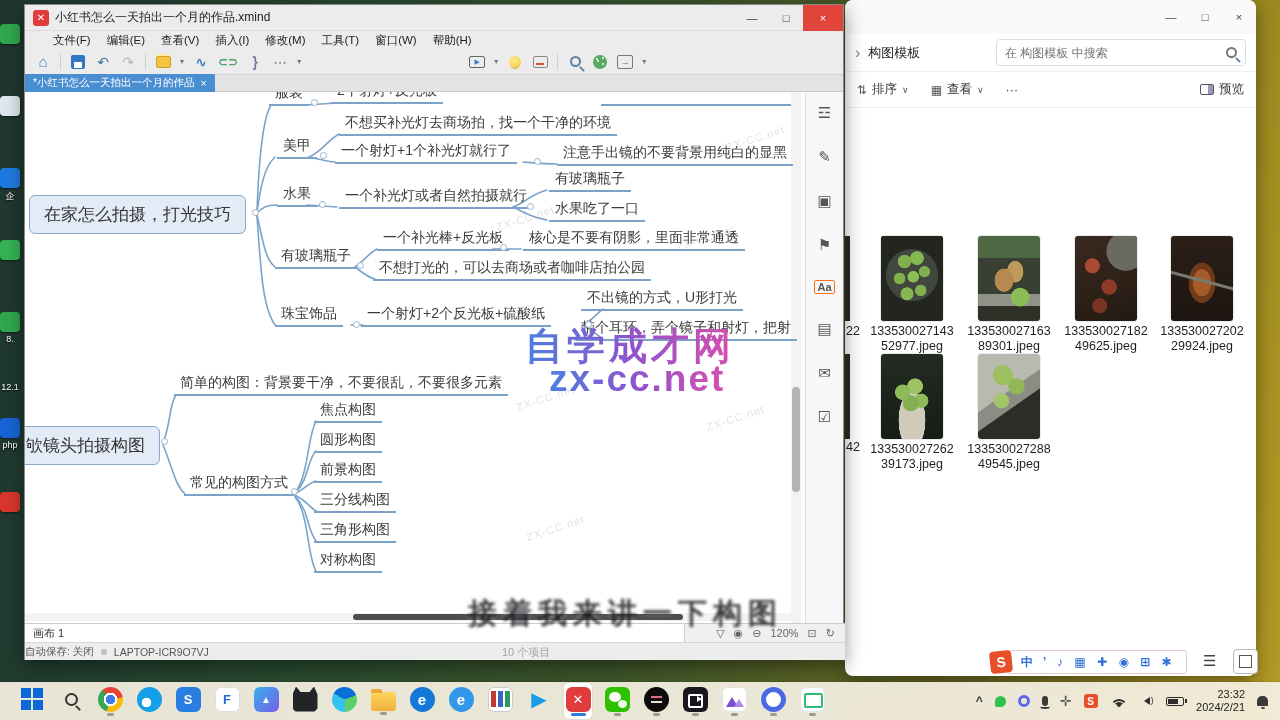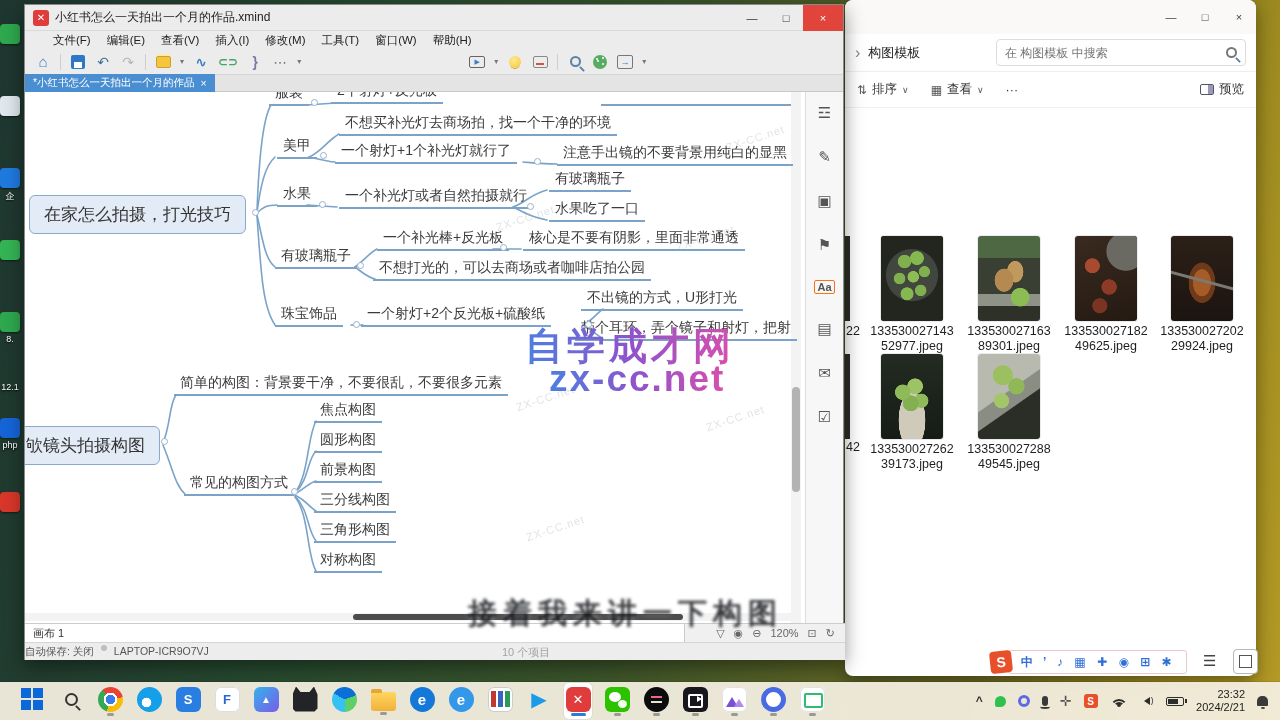--- a/index.html
+++ b/index.html
@@ -62,21 +62,21 @@
   .vscroll { position:absolute; left:766px; top:0; width:10px; height:531px; background:#f3f3f3; }
   .vthumb { position:absolute; left:1px; top:295px; width:8px; height:105px; background:#b3b3b3; border-radius:4px; }
   .hscroll { position:absolute; left:0; top:521px; width:766px; height:8px; background:#f3f3f3; }
   .hthumb { position:absolute; left:328px; top:1px; width:330px; height:6px; background:#4c4c4c; border-radius:3px; }
   #xm-sheetbar { position:absolute; left:0; top:618px; width:820px; height:19px; background:#f0f0f0; border-top:1px solid #ccc; display:flex; }
   #sheet-tab { width:660px; background:#fff; border-right:1px solid #ccc; font-size:11px; color:#333; padding:2px 8px; }
   #sheet-ctrl { flex:1; display:flex; align-items:center; justify-content:flex-end; gap:9px; padding-right:10px; font-size:11px; color:#666; }
   #xm-status { position:absolute; left:0; top:637px; width:820px; height:18px; background:#ededed; border-top:1px solid #d5d5d5;
     display:flex; align-items:center; font-size:10.5px; color:#555; }
   #xm-status .l { padding-left:8px; flex:1; }
-  #xm-status .r { display:flex; gap:7px; padding-right:10px; }
+  #xm-status .r { display:flex; gap:7px; align-items:center; padding-right:10px; }
   .dot6 { width:6px; height:6px; border-radius:50%; background:#bfbfbf; }
 
   
   #explorer { position:absolute; left:845px; top:0; width:411px; height:676px; background:#fff;
     border-radius:8px; box-shadow:0 6px 18px rgba(0,0,0,.4); z-index:9; overflow:hidden; }
   #ex-title { height:34px; background:#fbf9f8; display:flex; justify-content:flex-end; }
   #ex-title .winbtn { height:34px; color:#444; background:none; }
   #ex-addr { height:38px; display:flex; align-items:center; gap:8px; padding:0 10px; border-bottom:1px solid #eee; }
   #ex-addr .crumb { font-size:13px; color:#222; }
   #ex-search { margin-left:auto; width:250px; height:27px; border:1px solid #dcdcdc; border-radius:4px; background:#fff;

